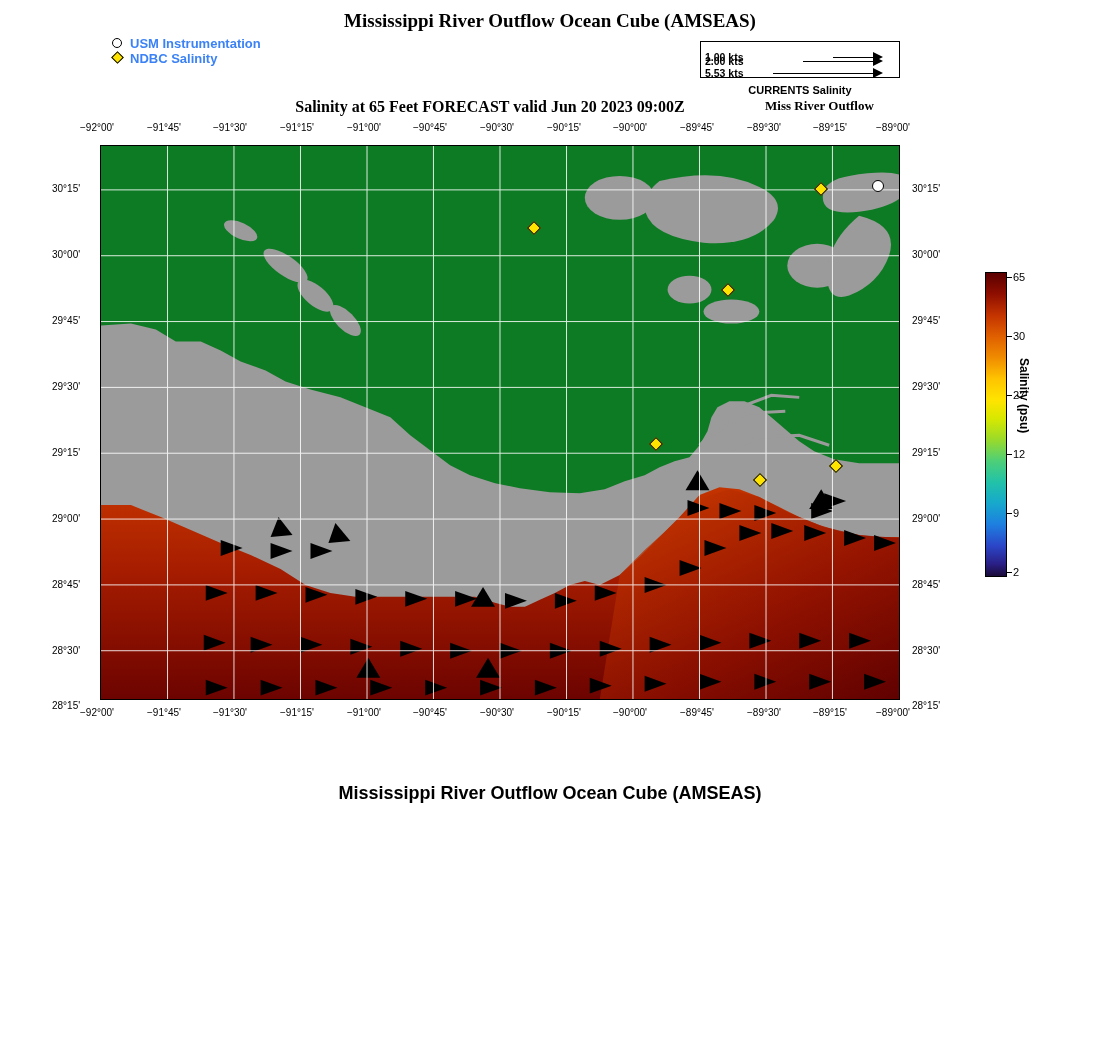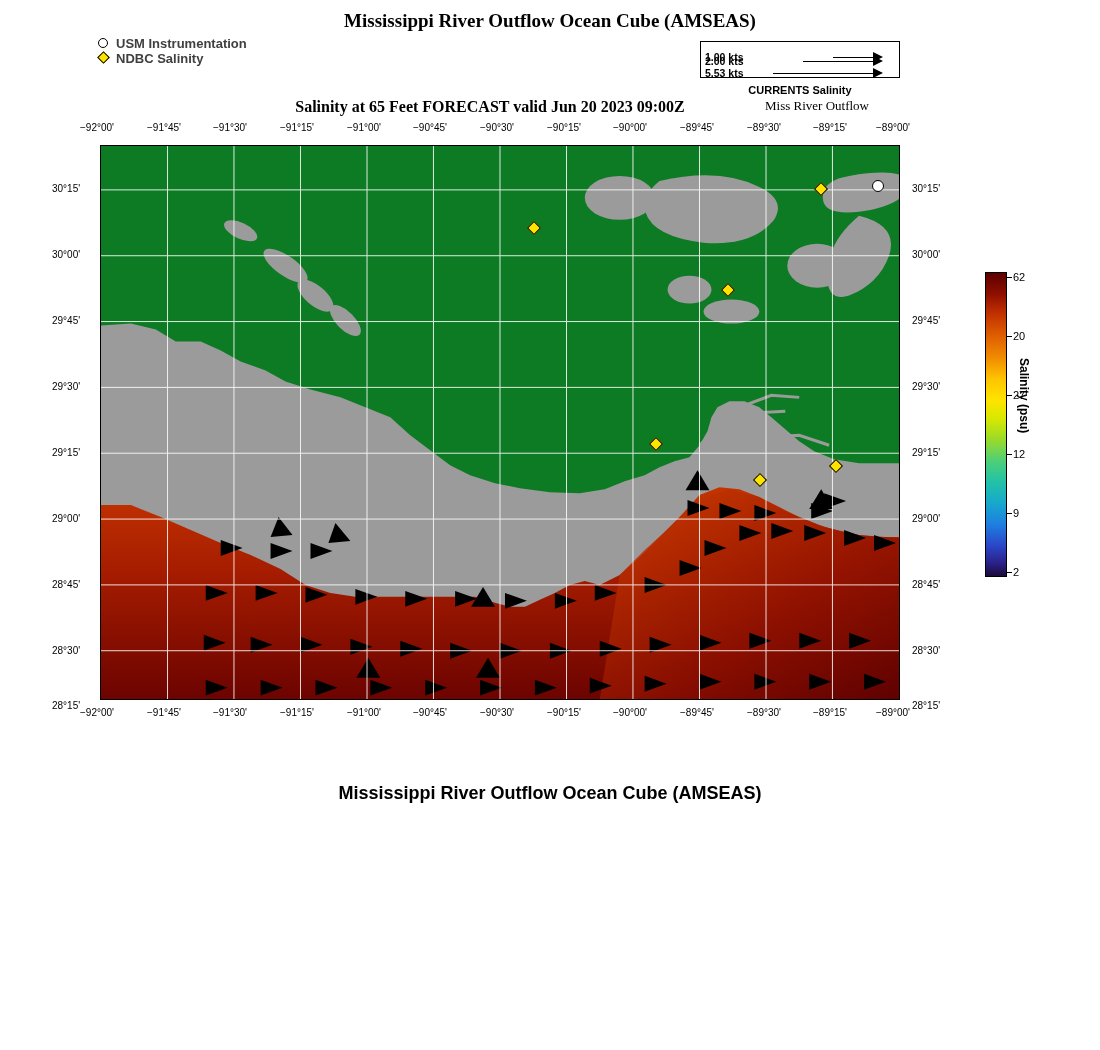--- a/index.html
+++ b/index.html
@@ -36,31 +36,31 @@
     left: 140px; top: 98px; width: 700px;
     text-align: center;
     font-family: "Liberation Serif", serif;
     font-weight: bold;
     font-size: 16px;
     color: #000;
   }
   #outflow-label {
     left: 765px; top: 98px;
     font-family: "Liberation Serif", serif;
-    font-weight: normal;
+    font-weight: bold;
     font-size: 13px;
     color: #000;
   }
 
   
   #legend {
-    left: 96px; top: 36px;
+    left: 110px; top: 36px;
     font-size: 13px;
     font-weight: bold;
-    color: #404040;
+    color: #3b82f6;
   }
   #legend .row {
     display: flex;
     align-items: center;
     height: 15px;
     margin: 0;
   }
   #legend .sym {
     width: 18px; height: 15px;
     display: inline-block;
@@ -483,21 +483,21 @@
     </defs>
     <rect x="0" y="0" width="20" height="303" fill="url(#cbgrad)"></rect>
   </svg>
 </div>
 <div class="abs cb-tick" style="top:277px;"></div>
 <div class="abs cb-tick" style="top:336px;"></div>
 <div class="abs cb-tick" style="top:395px;"></div>
 <div class="abs cb-tick" style="top:454px;"></div>
 <div class="abs cb-tick" style="top:513px;"></div>
 <div class="abs cb-tick" style="top:572px;"></div>
-<span class="cb-tick-label" style="top:271px;">62</span>
-<span class="cb-tick-label" style="top:330px;">20</span>
+<span class="cb-tick-label" style="top:271px;">65</span>
+<span class="cb-tick-label" style="top:330px;">30</span>
 <span class="cb-tick-label" style="top:389px;">27</span>
 <span class="cb-tick-label" style="top:448px;">12</span>
 <span class="cb-tick-label" style="top:507px;">9</span>
 <span class="cb-tick-label" style="top:566px;">2</span>
 <div id="cb-title">Salinity (psu)</div>
 
 <div class="abs" id="title-bottom">Mississippi River Outflow Ocean Cube (AMSEAS)</div>
 
 </body></html>

